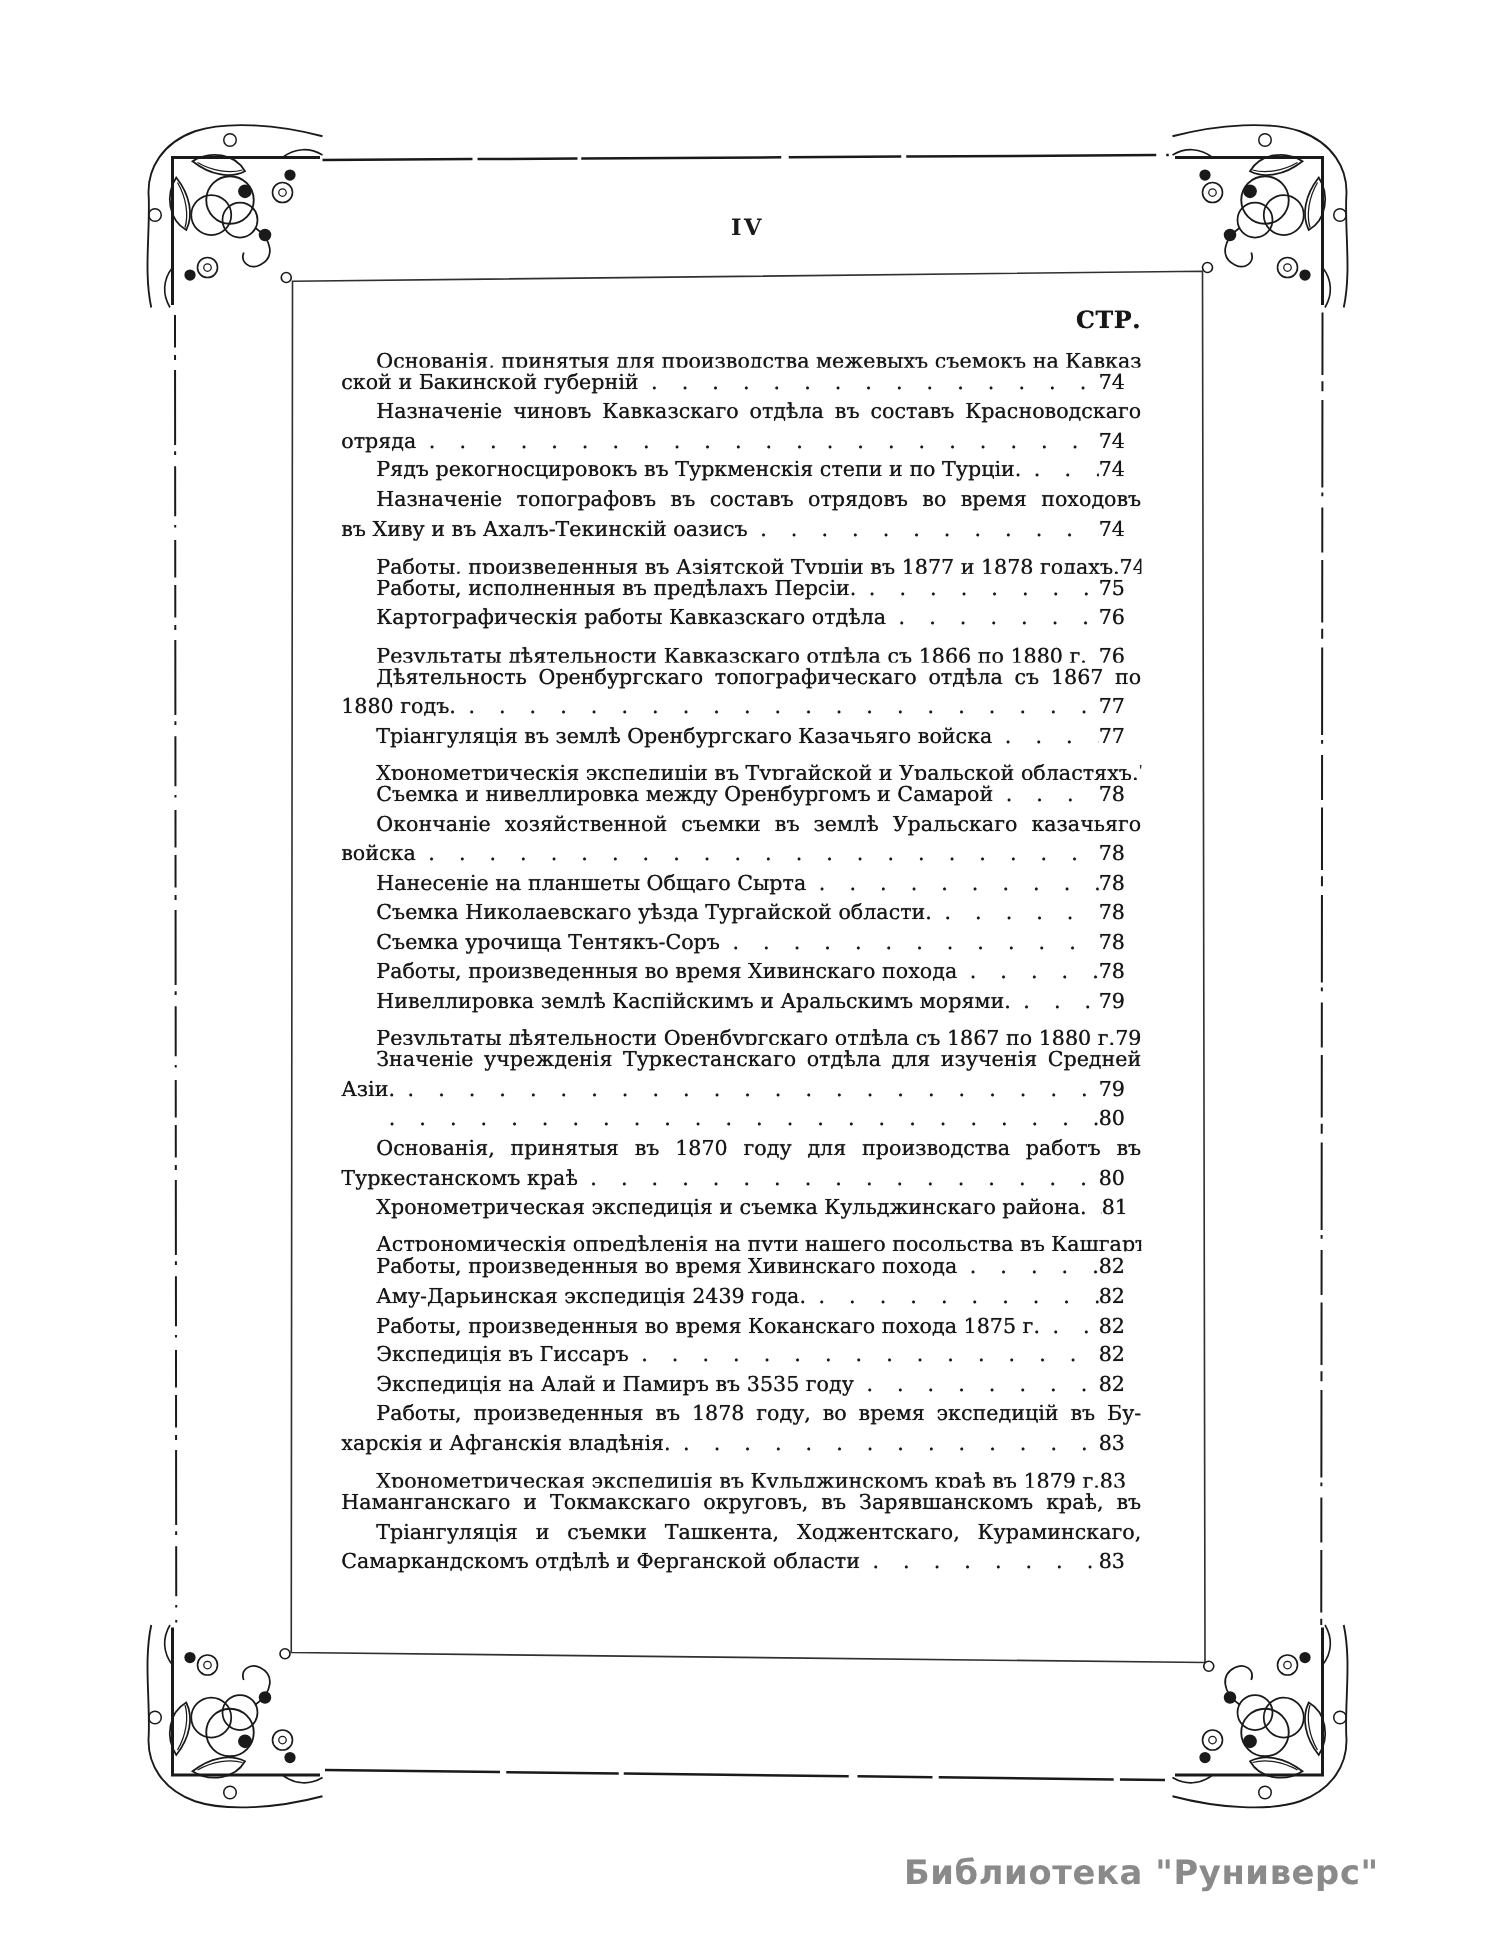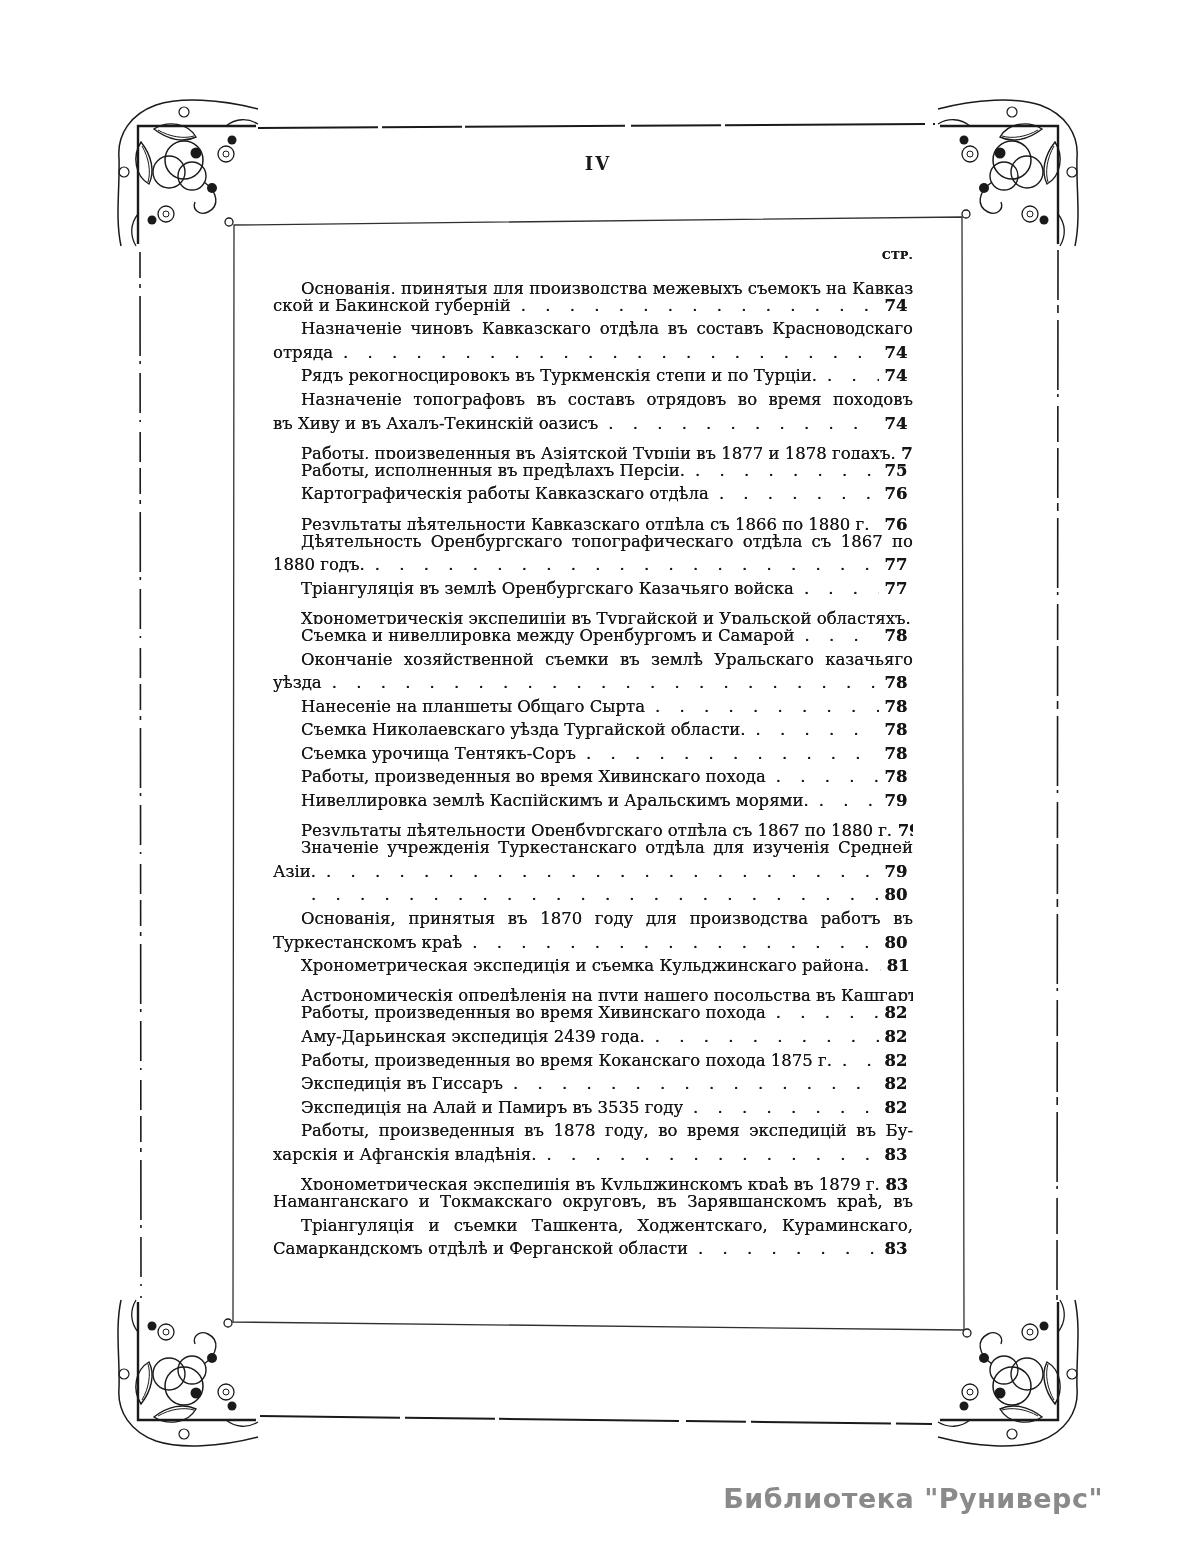--- a/index.html
+++ b/index.html
@@ -8,54 +8,54 @@
     width:1200px;height:1553px;
     margin:0 auto;
     background:#ffffff;
     overflow:hidden;
     font-family:"DejaVu Serif","Liberation Serif",serif;
     color:#161616;
   }
   svg.frame{position:absolute;left:0;top:0;width:1200px;height:1553px;}
 
   .folio{
-    position:absolute;left:233px;top:153px;width:730px;
+    position:absolute;left:233px;top:172px;width:730px;
     text-align:center;
     font-size:18px;font-weight:bold;letter-spacing:2px;
     color:#1a1a1a;
   }
 
   .toc{
     position:absolute;left:233px;top:223px;width:730px;height:1099px;
     box-sizing:border-box;
     padding:26px 50px 0 40px;
     font-size:16.5px;
     text-shadow:0 0 0.6px rgba(10,10,10,.85);
   }
   .stp{
     text-align:right;
-    font-size:11px;font-weight:bold;letter-spacing:.5px;
+    font-size:19px;font-weight:bold;letter-spacing:.5px;
     line-height:14px;margin-bottom:7px;
   }
   .line{
     display:flex;align-items:baseline;
     height:23.6px;line-height:23.6px;
     white-space:nowrap;overflow:hidden;
   }
   .line .t{flex:0 0 auto;}
   .line.ind{padding-left:28px;}
   .line.just .t{
     flex:1 1 auto;
     white-space:normal;
     text-align:justify;
     text-align-last:justify;
   }
   .mid{flex:1 1 auto;overflow:hidden;height:23.6px;}
   .mid.leader{letter-spacing:7px;padding-left:10px;padding-right:2px;}
-  .n{flex:0 0 auto;min-width:34px;text-align:center;font-weight:bold;}
+  .n{flex:0 0 auto;min-width:34px;text-align:left;font-weight:normal;}
 
   .watermark{
     position:absolute;right:97px;top:1483px;
     font-family:"DejaVu Sans","Liberation Sans",sans-serif;
     font-size:27px;font-weight:bold;letter-spacing:.5px;
     color:#8a8a8a;
   }
 </style>
 </head>
 <body>
@@ -184,21 +184,21 @@
         </div>
         <div class="line ind">
           <span class="t">Съемка и нивеллировка между Оренбургомъ и Самарой</span>
           <span class="mid leader">.  .  .  .  .  .  .  .  .  .  .  .  .  .  .  .  .  .  .  .  .  .  .  .  .  .  .  .  .  .  .  .  .  .  .  .  .  .  .  .  </span>
           <span class="n">78</span>
         </div>
         <div class="line ind just">
           <span class="t">Окончаніе хозяйственной съемки въ землѣ Уральскаго казачьяго</span>
         </div>
         <div class="line">
-          <span class="t">уѣзда</span>
+          <span class="t">войска</span>
           <span class="mid leader">.  .  .  .  .  .  .  .  .  .  .  .  .  .  .  .  .  .  .  .  .  .  .  .  .  .  .  .  .  .  .  .  .  .  .  .  .  .  .  .  </span>
           <span class="n">78</span>
         </div>
         <div class="line ind">
           <span class="t">Нанесеніе на планшеты Общаго Сырта</span>
           <span class="mid leader">.  .  .  .  .  .  .  .  .  .  .  .  .  .  .  .  .  .  .  .  .  .  .  .  .  .  .  .  .  .  .  .  .  .  .  .  .  .  .  .  </span>
           <span class="n">78</span>
         </div>
         <div class="line ind">
           <span class="t">Съемка Николаевскаго уѣзда Тургайской области.</span>

